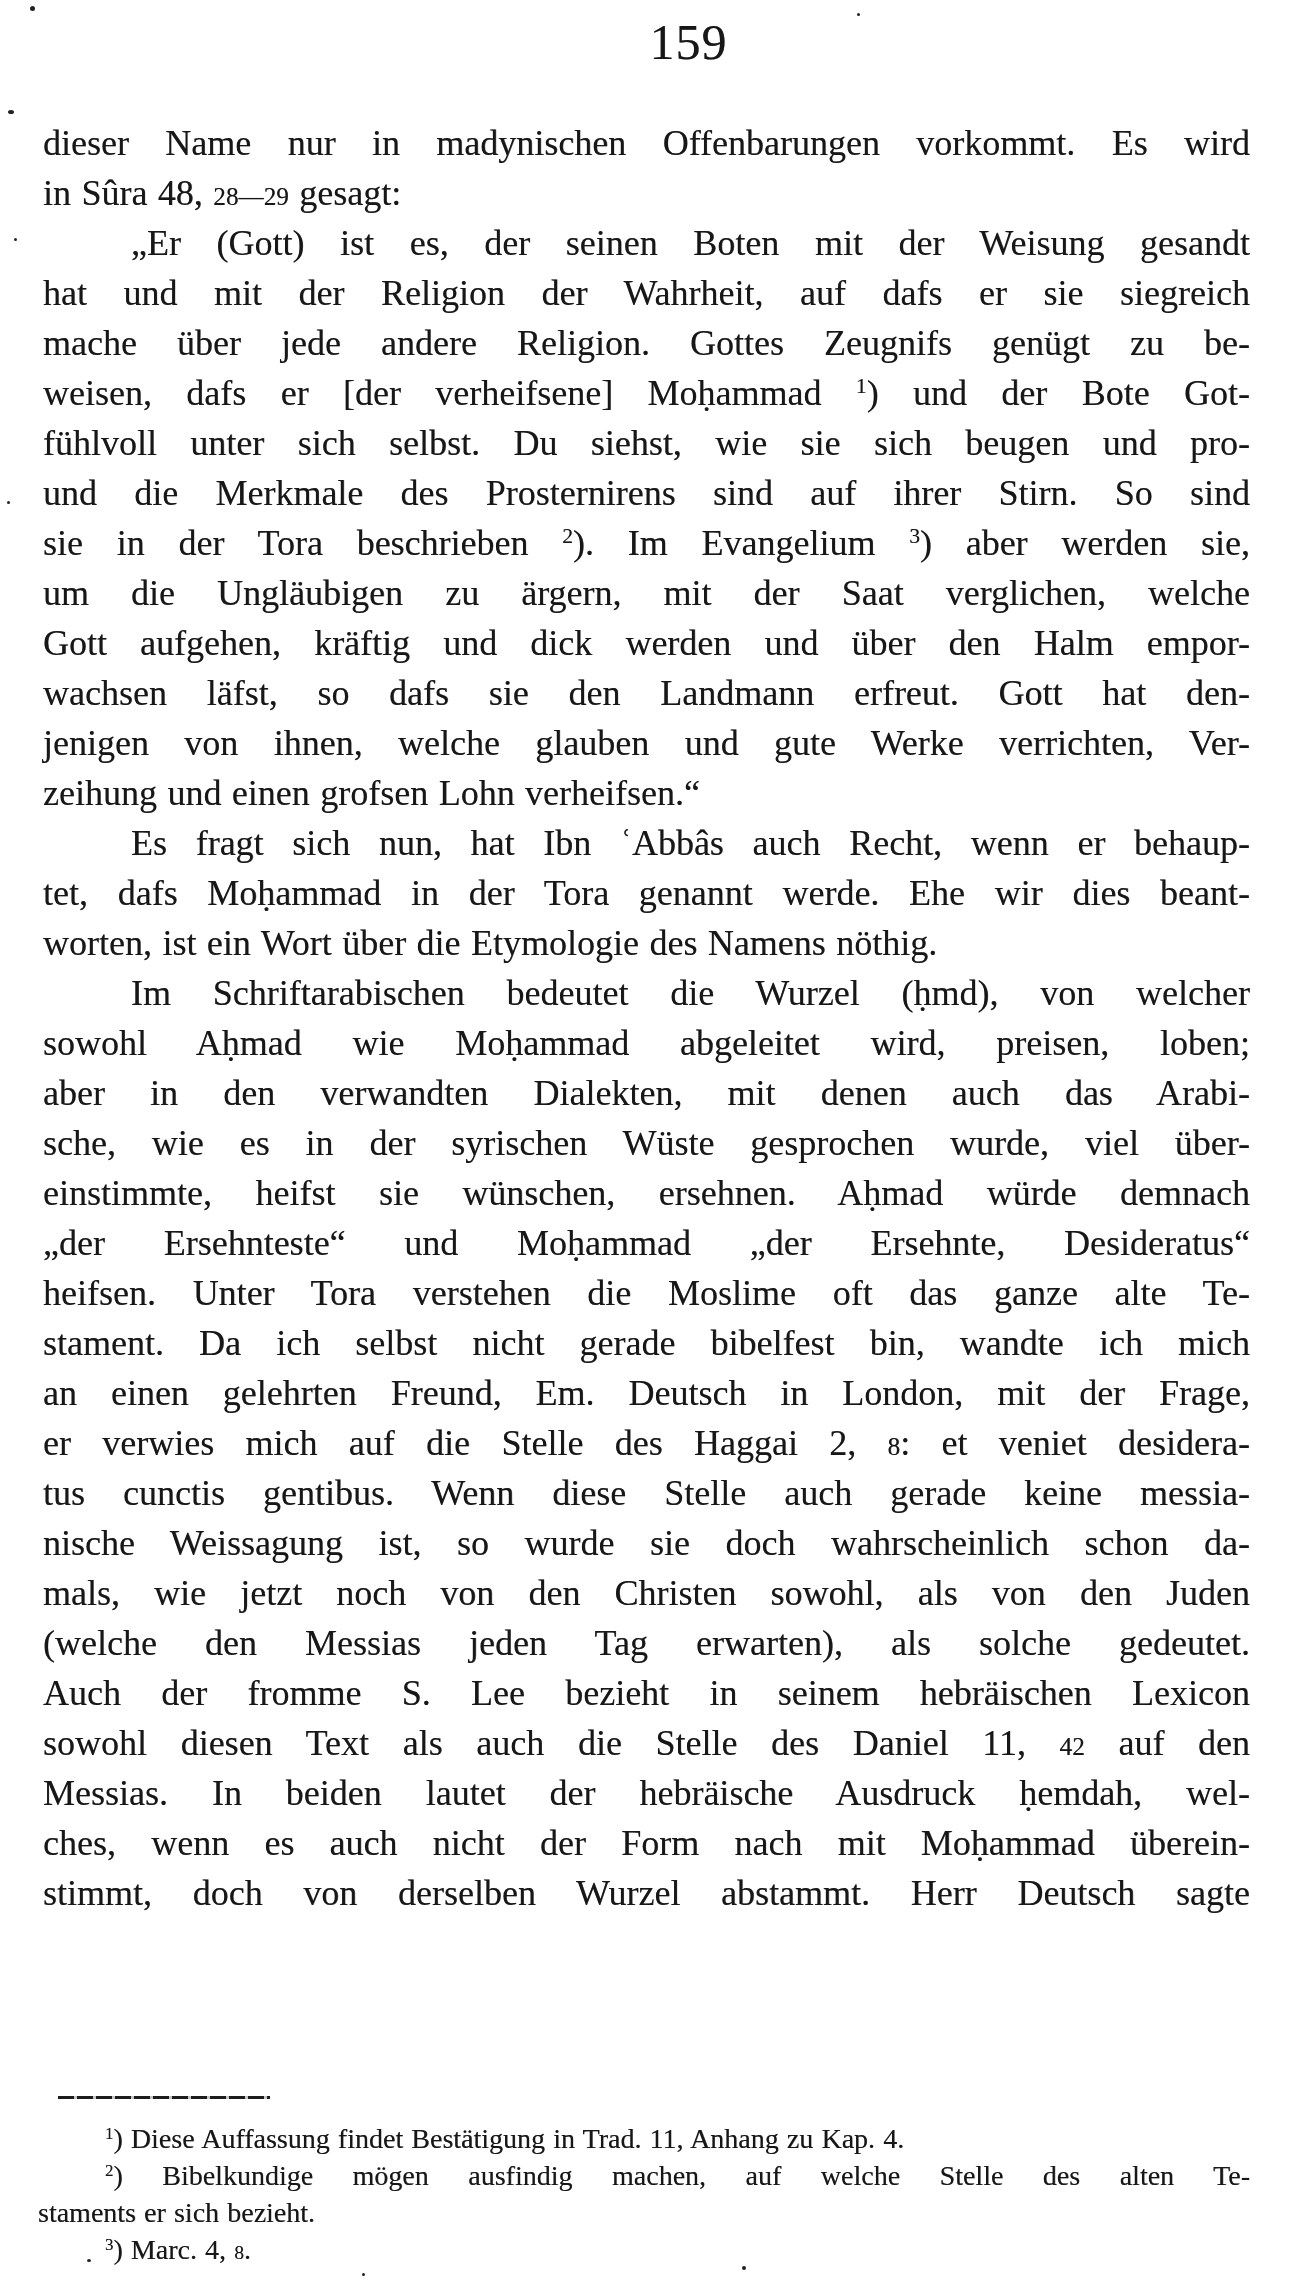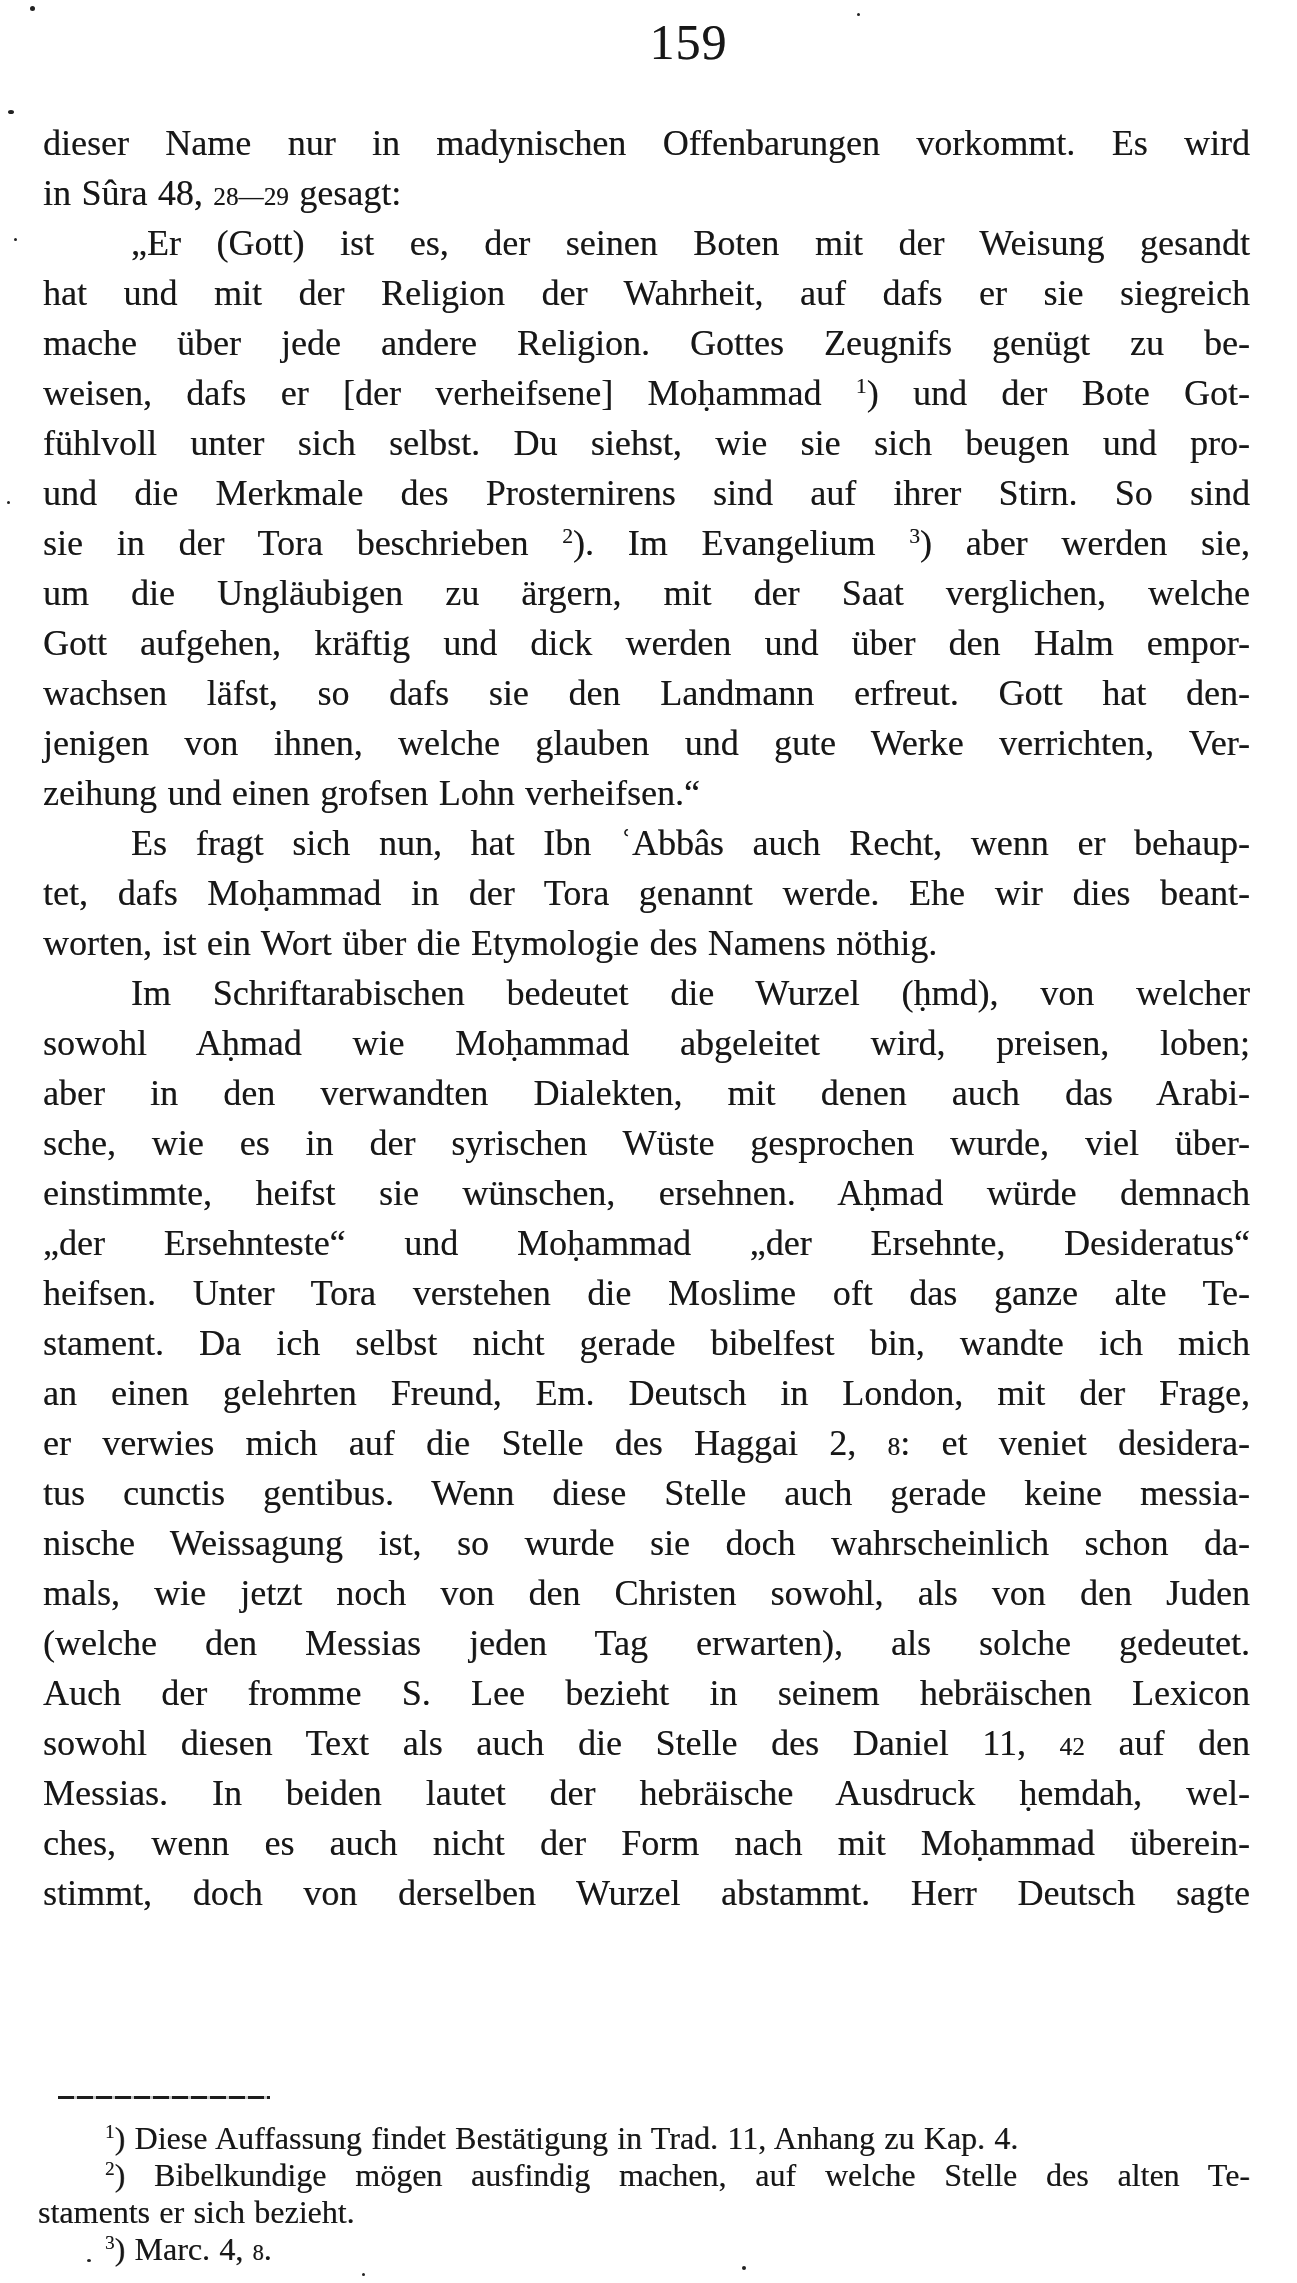--- a/index.html
+++ b/index.html
@@ -27,21 +27,21 @@
     position: absolute;
     top: 118px; left: 43px;
     width: 1207px;
     font-size: 36px;
   }
   .body-text .text-line { height: 50px; line-height: 50px; }
   .footnotes {
     position: absolute;
     top: 2120px; left: 38px;
     width: 1212px;
-    font-size: 32px;
+    font-size: 28px;
   }
   .footnotes .text-line { height: 37px; line-height: 37px; }
   .text-line { text-align: left; word-spacing: 0.04em; }
   .text-line.j { text-align: justify; text-align-last: justify; }
   .body-text .ind { text-indent: 88px; }
   .footnotes .ind { text-indent: 67px; }
   .sup { font-size: 60%; position: relative; top: -0.55em; line-height: 0; }
   .sm { font-size: 70%; }
   .fn-rule {
     position: absolute;

